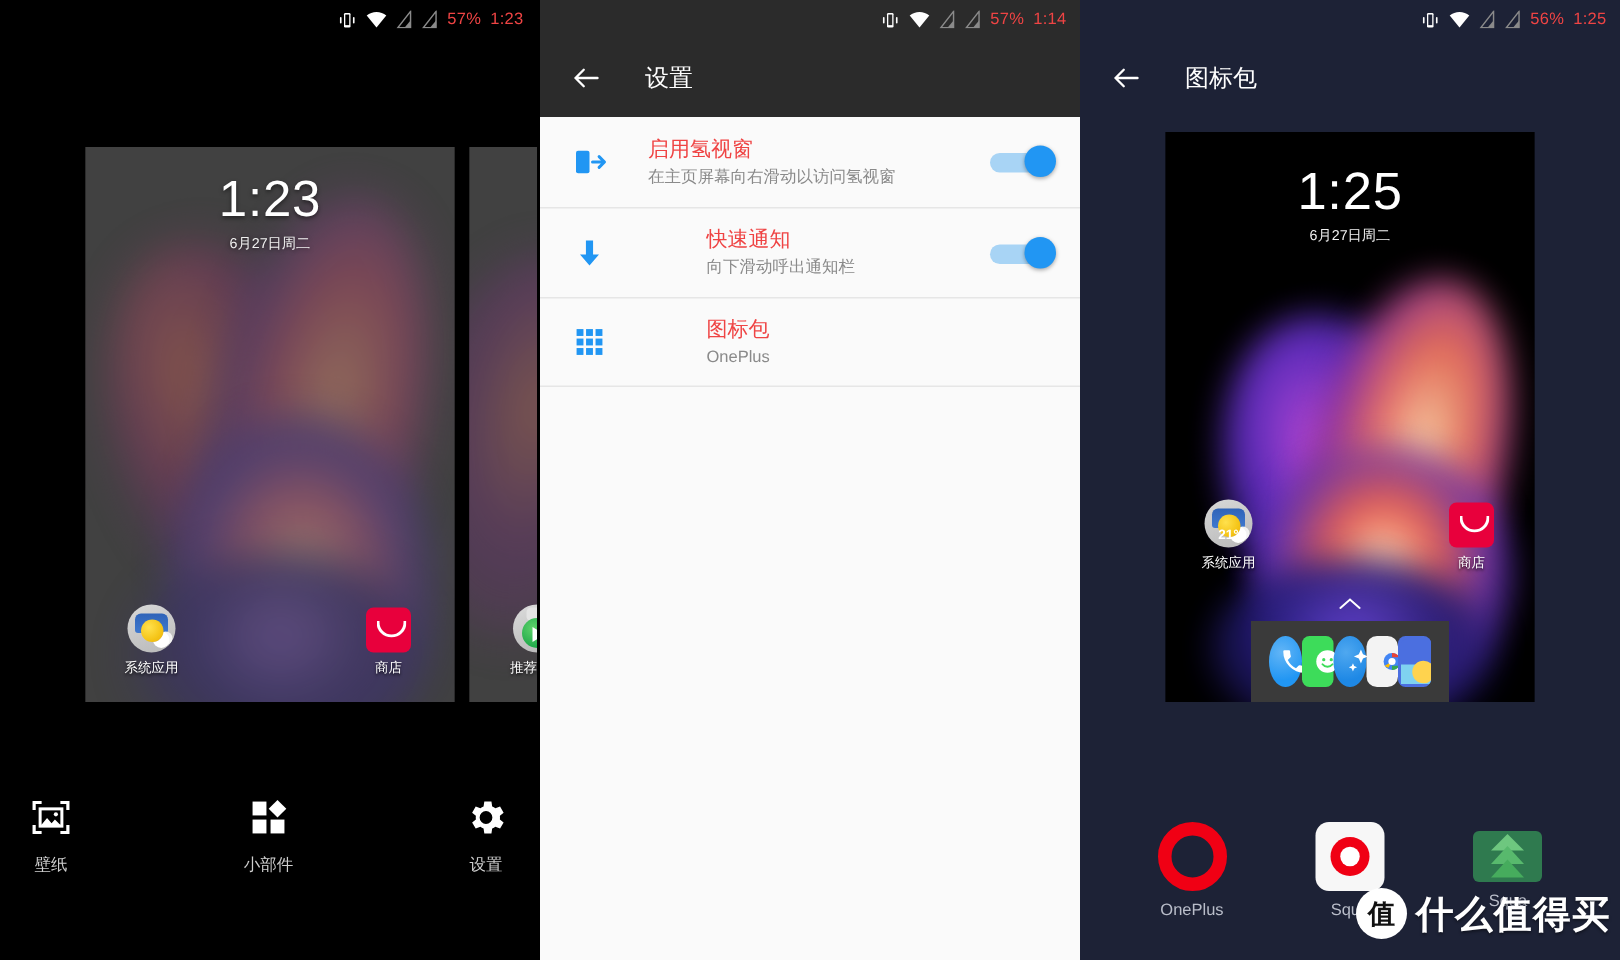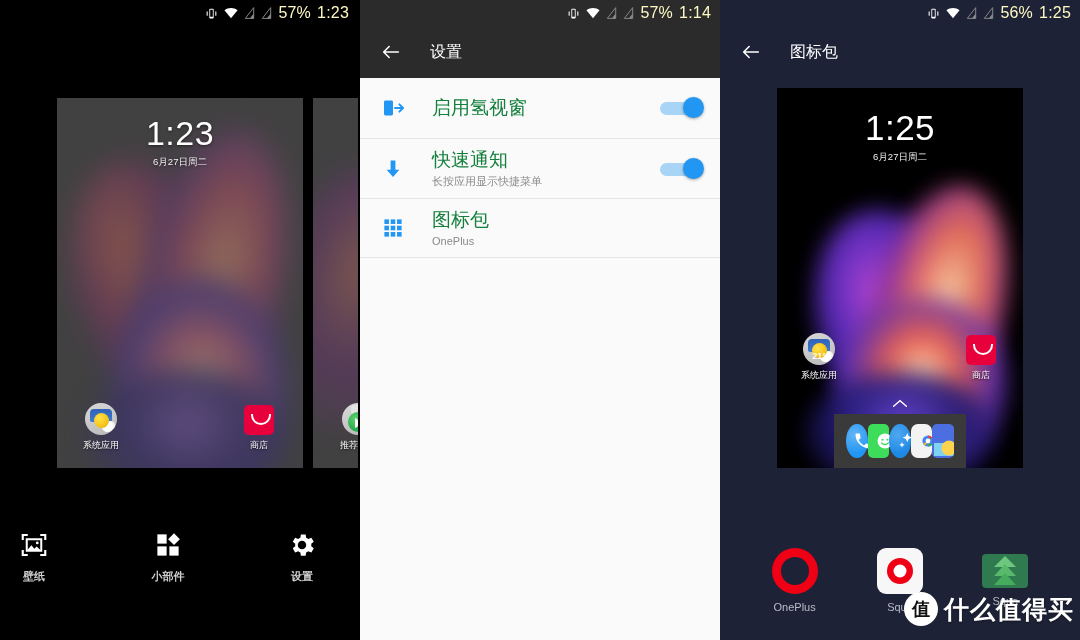--- a/index.html
+++ b/index.html
@@ -15,21 +15,21 @@
   .panel-mid    { width:360px; background:#fafafa; }
   .panel-right  { width:360px; background:#1d2236; }
 
   
   .statusbar {
     position:absolute; top:0; left:0; right:0; height:26px;
     display:flex; align-items:center; justify-content:flex-end;
     padding-right:9px; gap:6px; z-index:30;
     font-size:12.5px; color:#fff; letter-spacing:.2px;
   }
-  .statusbar .sb-text { font-size:16px; color:#fef9c3; white-space:nowrap; }
+  .statusbar .sb-text { font-size:11px; color:#ef4444; white-space:nowrap; }
   .sb-ico { display:inline-flex; align-items:center; }
 
   
   .preview-row { position:absolute; top:98px; left:0; width:100%; height:370px; }
   .card {
     position:absolute; top:0; background:#434343; overflow:hidden;
   }
   .card-main { left:57px; width:246px; height:370px; }
   .card-next { left:313px; width:90px;  height:370px; }
 
@@ -67,38 +67,38 @@
   .ic-store { width:30px; height:30px; border-radius:5px; margin:1px auto 0; background:#e8003c; position:relative; }
   .ic-store::after { content:""; position:absolute; left:7px; top:9px; width:16px; height:9px;
      border:2px solid #fff; border-top:none; border-radius:0 0 12px 12px; }
   .ic-rec { background:linear-gradient(160deg,#dcdcdc,#b5b5b5); }
   .ic-rec::before { content:""; position:absolute; left:9px; top:2px; width:14px; height:9px; border-radius:3px; background:#e4e4e4; }
   .ic-rec::after { content:""; position:absolute; left:6px; top:9px; width:20px; height:20px; border-radius:50%;
      background:radial-gradient(circle at 38% 34%, #5fd36b 0%, #1fa84a 70%); }
   .play-tri { position:absolute; left:13px; top:15px; width:0; height:0; z-index:2;
      border-left:8px solid #fff; border-top:5px solid transparent; border-bottom:5px solid transparent; }
 
-  .toolbar { position:absolute; bottom:56px; left:0; width:100%; display:flex; justify-content:flex-start; gap:66px;font-weight:bold; }
+  .toolbar { position:absolute; bottom:56px; left:0; width:100%; display:flex; justify-content:space-between; gap:66px; }
   .tool { width:68px; text-align:center; }
   .tool .tlbl { font-size:11px; color:#cfcfcf; margin-top:9px; }
   .tool svg { display:block; margin:0 auto; }
 
   
   .mid-header { position:absolute; top:0; left:0; right:0; height:78px; background:#2b2b2b; z-index:20; }
   .mid-header .hdr-row { position:absolute; bottom:0; left:0; right:0; height:52px; display:flex; align-items:center; padding-left:20px; gap:28px; }
   .hdr-title { color:#fff; font-size:16px; }
   .back-arrow { width:22px; height:22px; }
 
   .settings-list { position:absolute; top:78px; left:0; right:0; background:#fafafa; }
   .srow { position:relative; display:flex; align-items:center; height:60px; padding:0 16px 0 22px; background:#fafafa; }
-  .srow + .srow { border-top:1px solid #e6e6e6; }
+  .srow + .srow { border-top:1px solid #e6e6e6;gap:39px; }
   .srow-last { border-bottom:1px solid #e6e6e6; }
   .srow .s-ic { width:42px; flex:0 0 42px; display:flex; align-items:center; justify-content:flex-start; }
   .srow .s-txt { flex:1 1 auto; padding-left:8px; }
-  .s-title { font-size:19px; color:#15803d; line-height:1.25; }
+  .s-title { font-size:14px; color:#ef4444; line-height:1.25; }
   .s-sub   { font-size:11px; color:#8a8a8a; margin-top:3px; line-height:1.25; }
   .switch { position:relative; width:44px; height:22px; flex:0 0 44px; }
   .switch .track { position:absolute; left:0; top:5px; width:36px; height:13px; border-radius:7px; background:#a8d4f5; }
   .switch .thumb { position:absolute; right:0; top:0; width:21px; height:21px; border-radius:50%; background:#2196f3;
      box-shadow:0 1px 3px rgba(0,0,0,.35); }
 
   
   .rt-header { position:absolute; top:0; left:0; right:0; height:78px; z-index:20; }
   .rt-header .hdr-row { position:absolute; bottom:0; left:0; right:0; height:52px; display:flex; align-items:center; padding-left:20px; gap:28px; }
 
@@ -314,36 +314,37 @@
 
       <div class="srow">
         <span class="s-ic">
           <svg width="24" height="24" viewBox="0 0 24 24">
               <rect x="2" y="4.5" width="9" height="15" rx="1.4" fill="#2196f3"></rect>
               <path d="M13 12h7.4M17.4 8.4 21 12l-3.6 3.6" stroke="#2196f3" stroke-width="2" fill="none" stroke-linecap="round" stroke-linejoin="round"></path>
             </svg>
         </span>
         <span class="s-txt">
           <span class="s-title">启用氢视窗</span>
+          <span class="s-sub" style="display:block">在主页屏幕向右滑动以访问氢视窗</span>
         </span>
         <span class="switch">
             <i class="track"></i>
             <i class="thumb"></i>
           </span>
       </div>
 
       <div class="srow">
         <span class="s-ic">
           <svg width="22" height="24" viewBox="0 0 24 24" fill="#2196f3">
               <path d="M9.4 2.6h5.2v10.2h4.3L12 20.8 5.1 12.8h4.3z"></path>
             </svg>
         </span>
         <span class="s-txt">
           <span class="s-title">快速通知</span>
-          <span class="s-sub" style="display:block">长按应用显示快捷菜单</span>
+          <span class="s-sub" style="display:block">向下滑动呼出通知栏</span>
         </span>
         <span class="switch">
             <i class="track"></i>
             <i class="thumb"></i>
           </span>
       </div>
 
 
       <div class="srow srow-last">
         <span class="s-ic">

